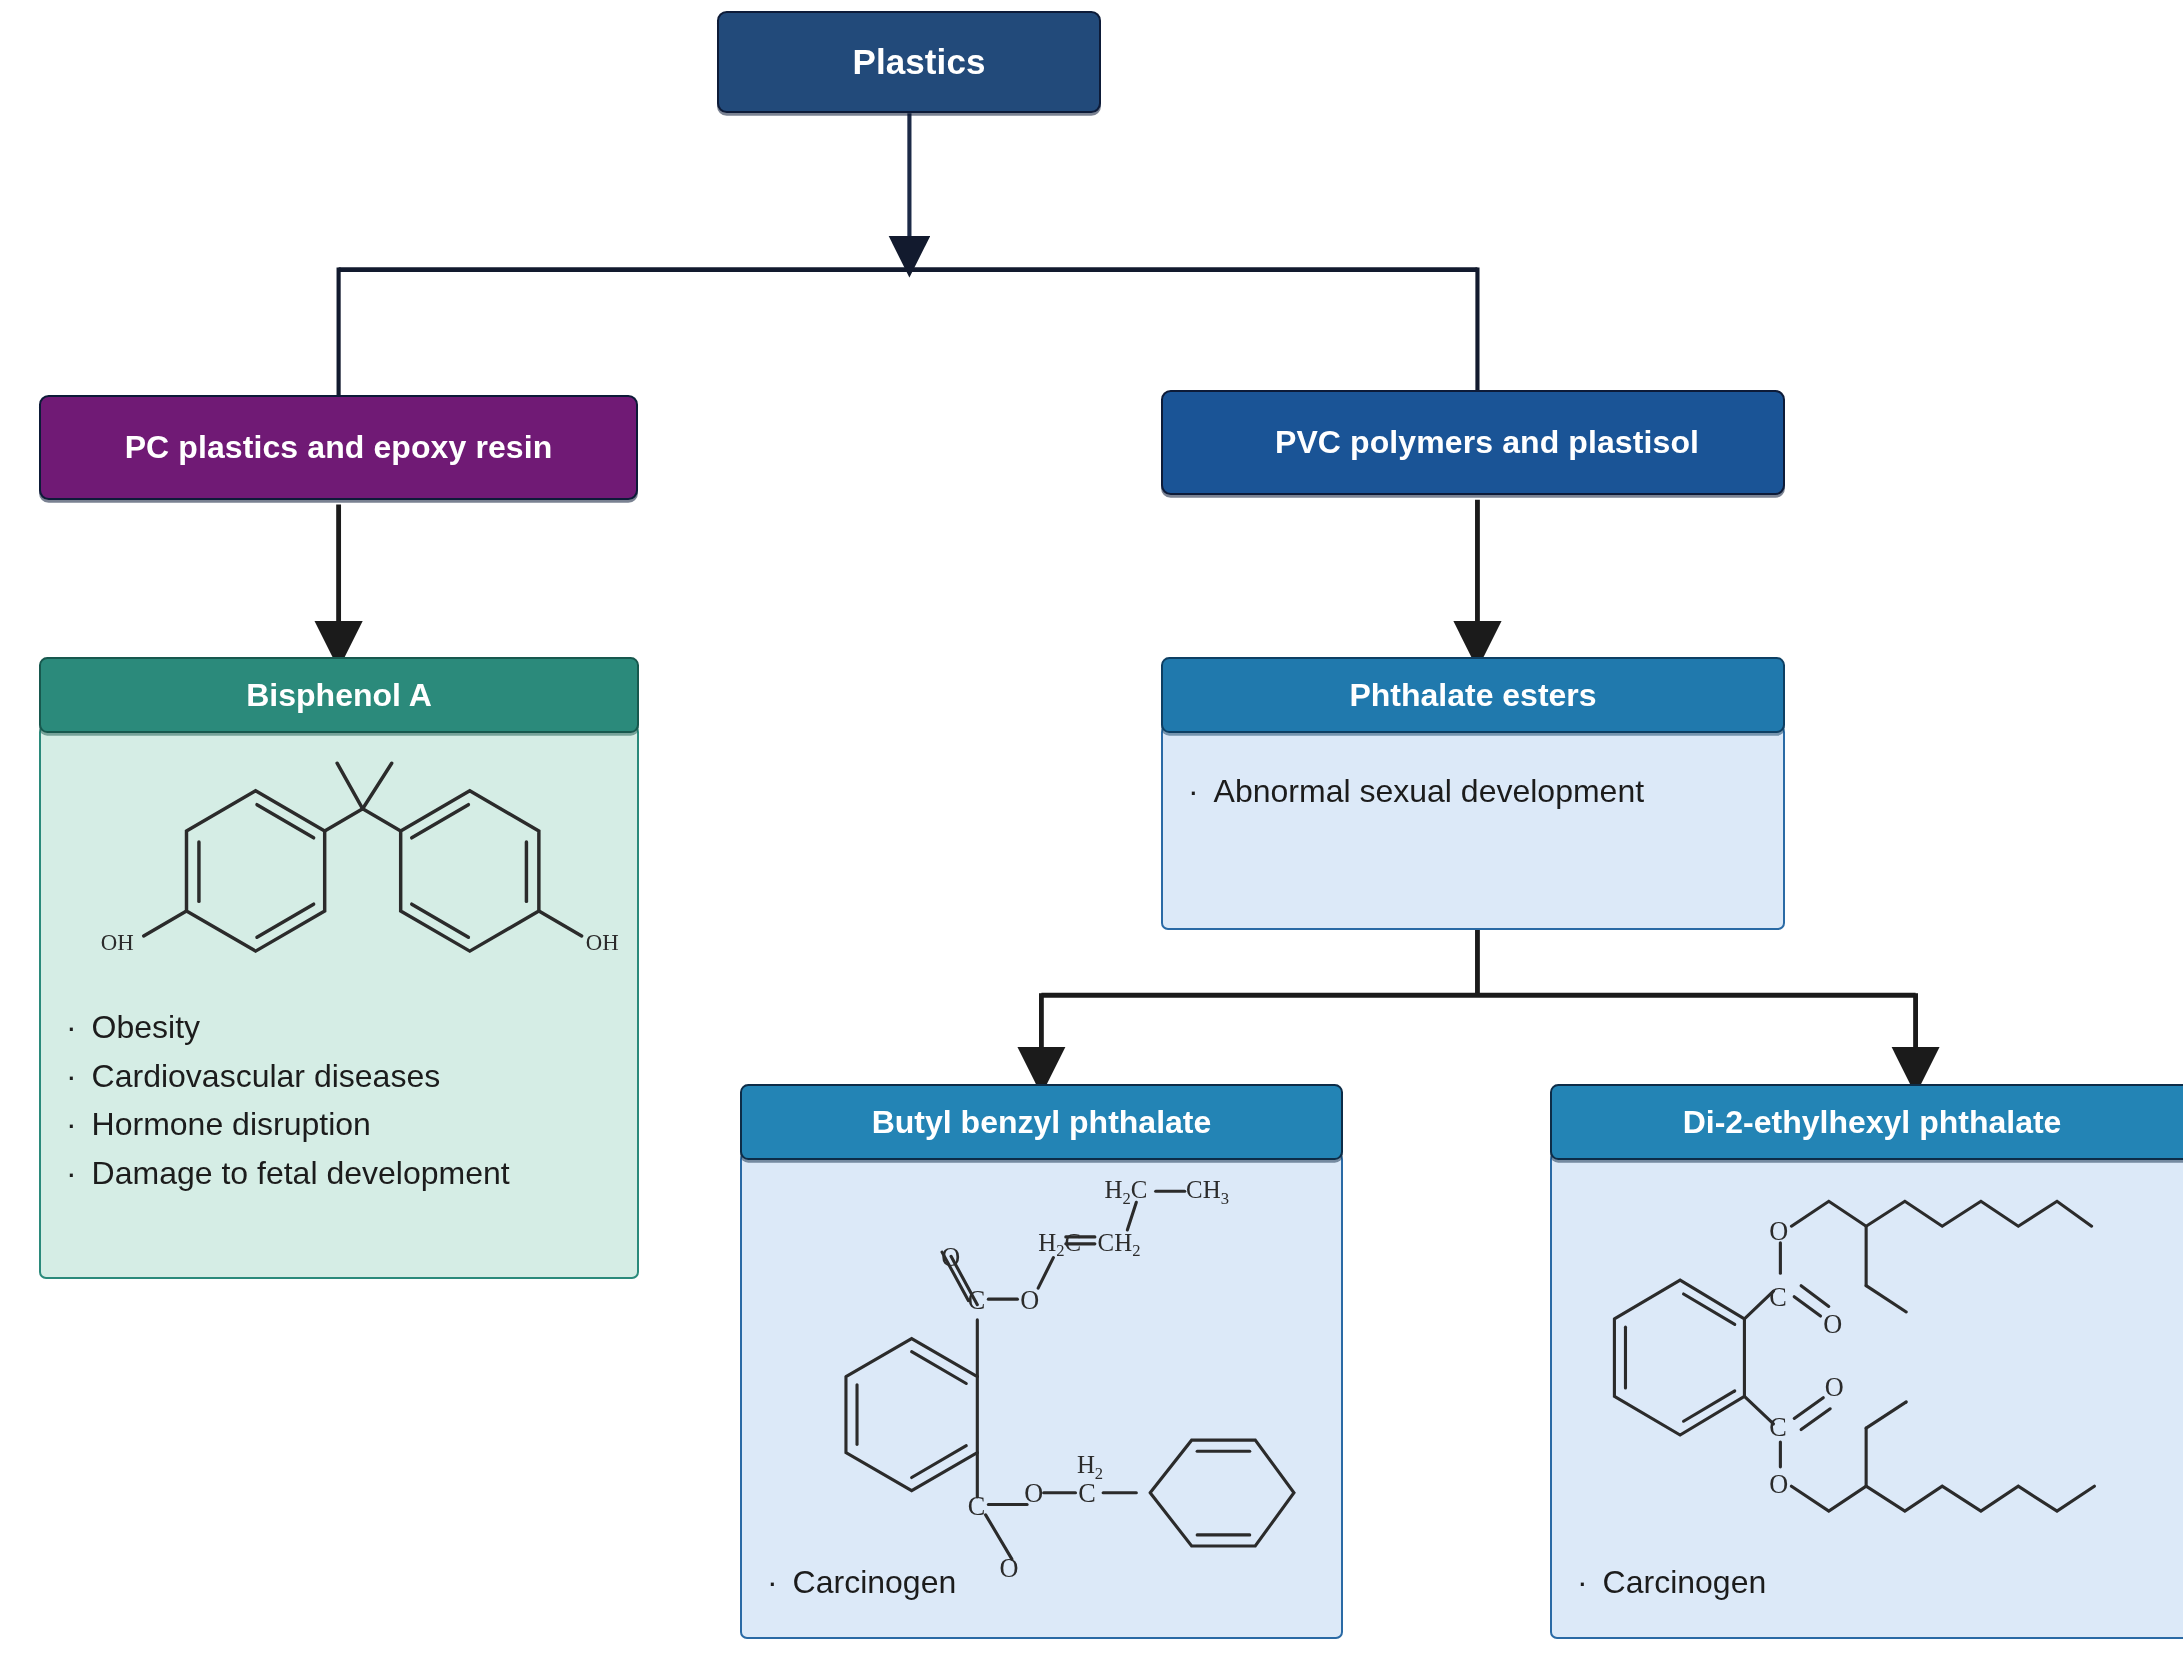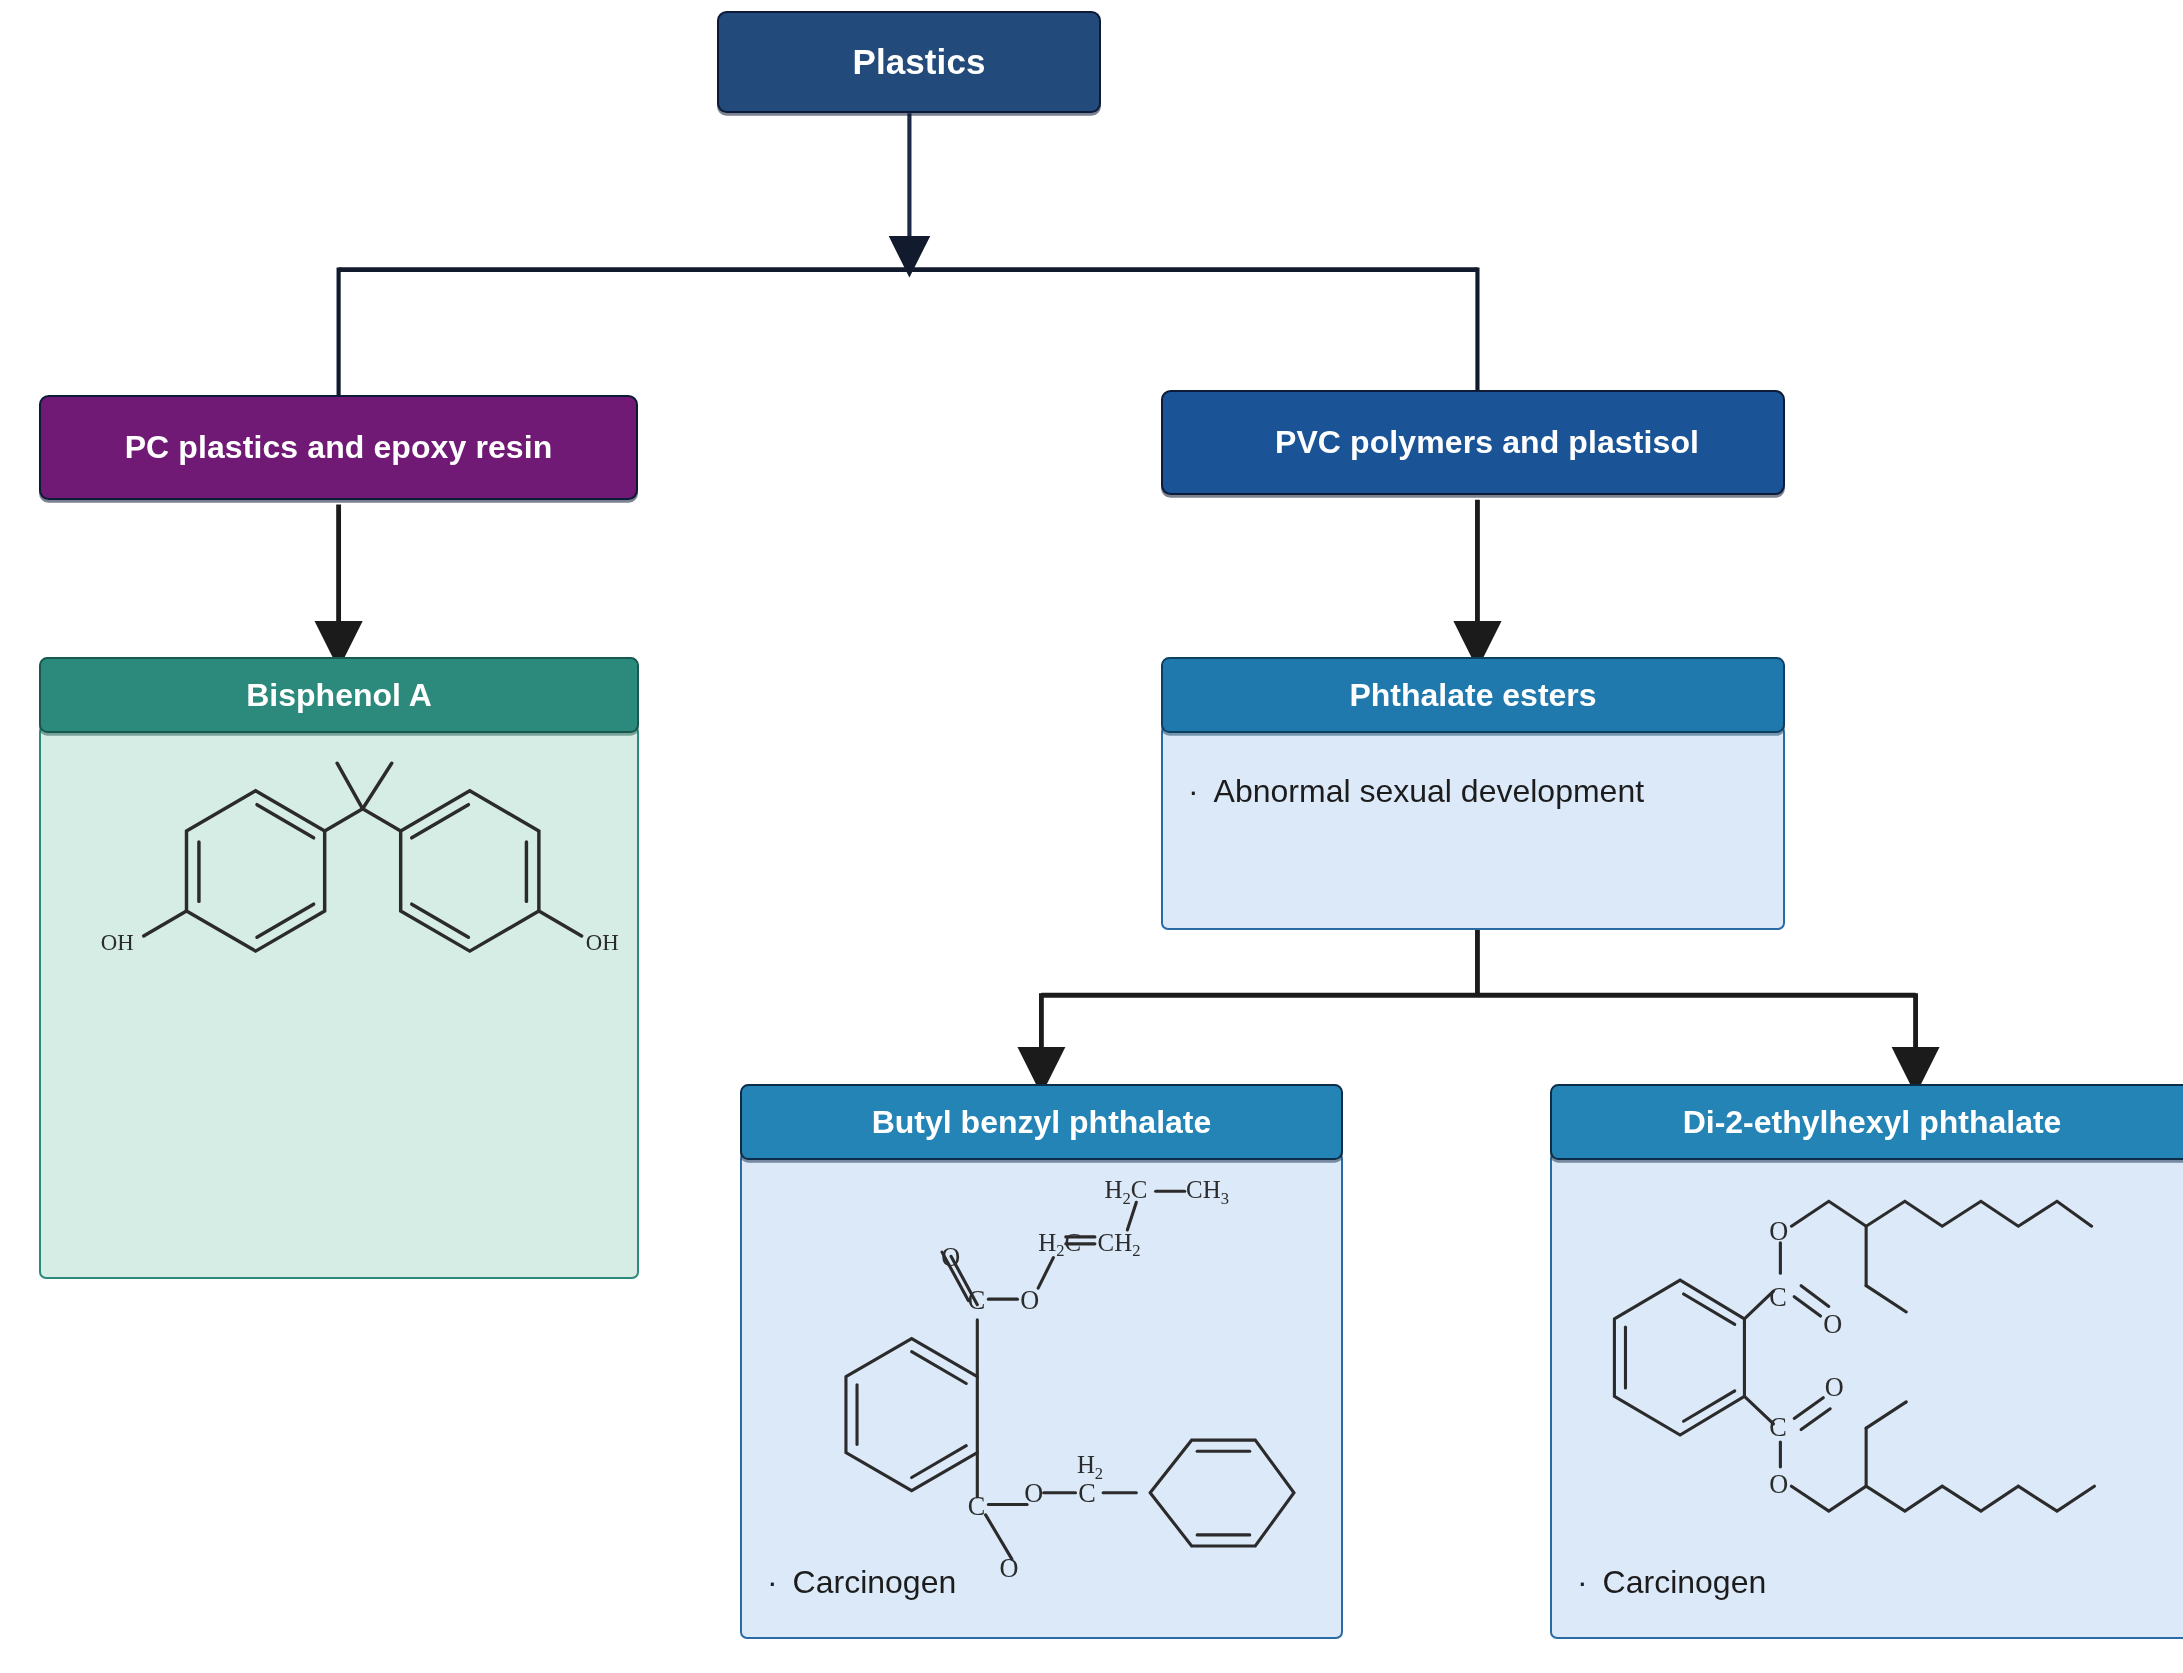--- a/index.html
+++ b/index.html
@@ -119,20 +119,26 @@
           <line x1="445" y1="88" x2="408" y2="22"></line>
           <line x1="445" y1="88" x2="487" y2="22"></line>
 
           <line x1="190" y1="236" x2="128" y2="272"></line>
           <line x1="700" y1="236" x2="762" y2="272"></line>
         </g>
         <text x="66" y="292" font-size="33">OH</text>
         <text x="768" y="292" font-size="33">OH</text>
       </svg>
 
+      <div class="bullets" style="left:25px;top:276px;font-size:32px;">
+        <div class="bl"><span class="dot">·</span><span>Obesity</span></div>
+        <div class="bl"><span class="dot">·</span><span>Cardiovascular diseases</span></div>
+        <div class="bl"><span class="dot">·</span><span>Hormone disruption</span></div>
+        <div class="bl"><span class="dot">·</span><span>Damage to fetal development</span></div>
+      </div>
     </div>
   </div>
 
   <div class="card cyan" style="left:1161px;top:657px;width:624px;height:273px;">
     <div class="chead" style="height:72px;font-size:32px;">
       <span>Phthalate esters</span>
     </div>
     <div class="cbody" style="top:68px;height:205px;padding-left:32px;">
       <div class="bullets" style="left:25px;top:40px;font-size:32px;">
         <div class="bl"><span class="dot">·</span><span>Abnormal sexual development</span></div>

